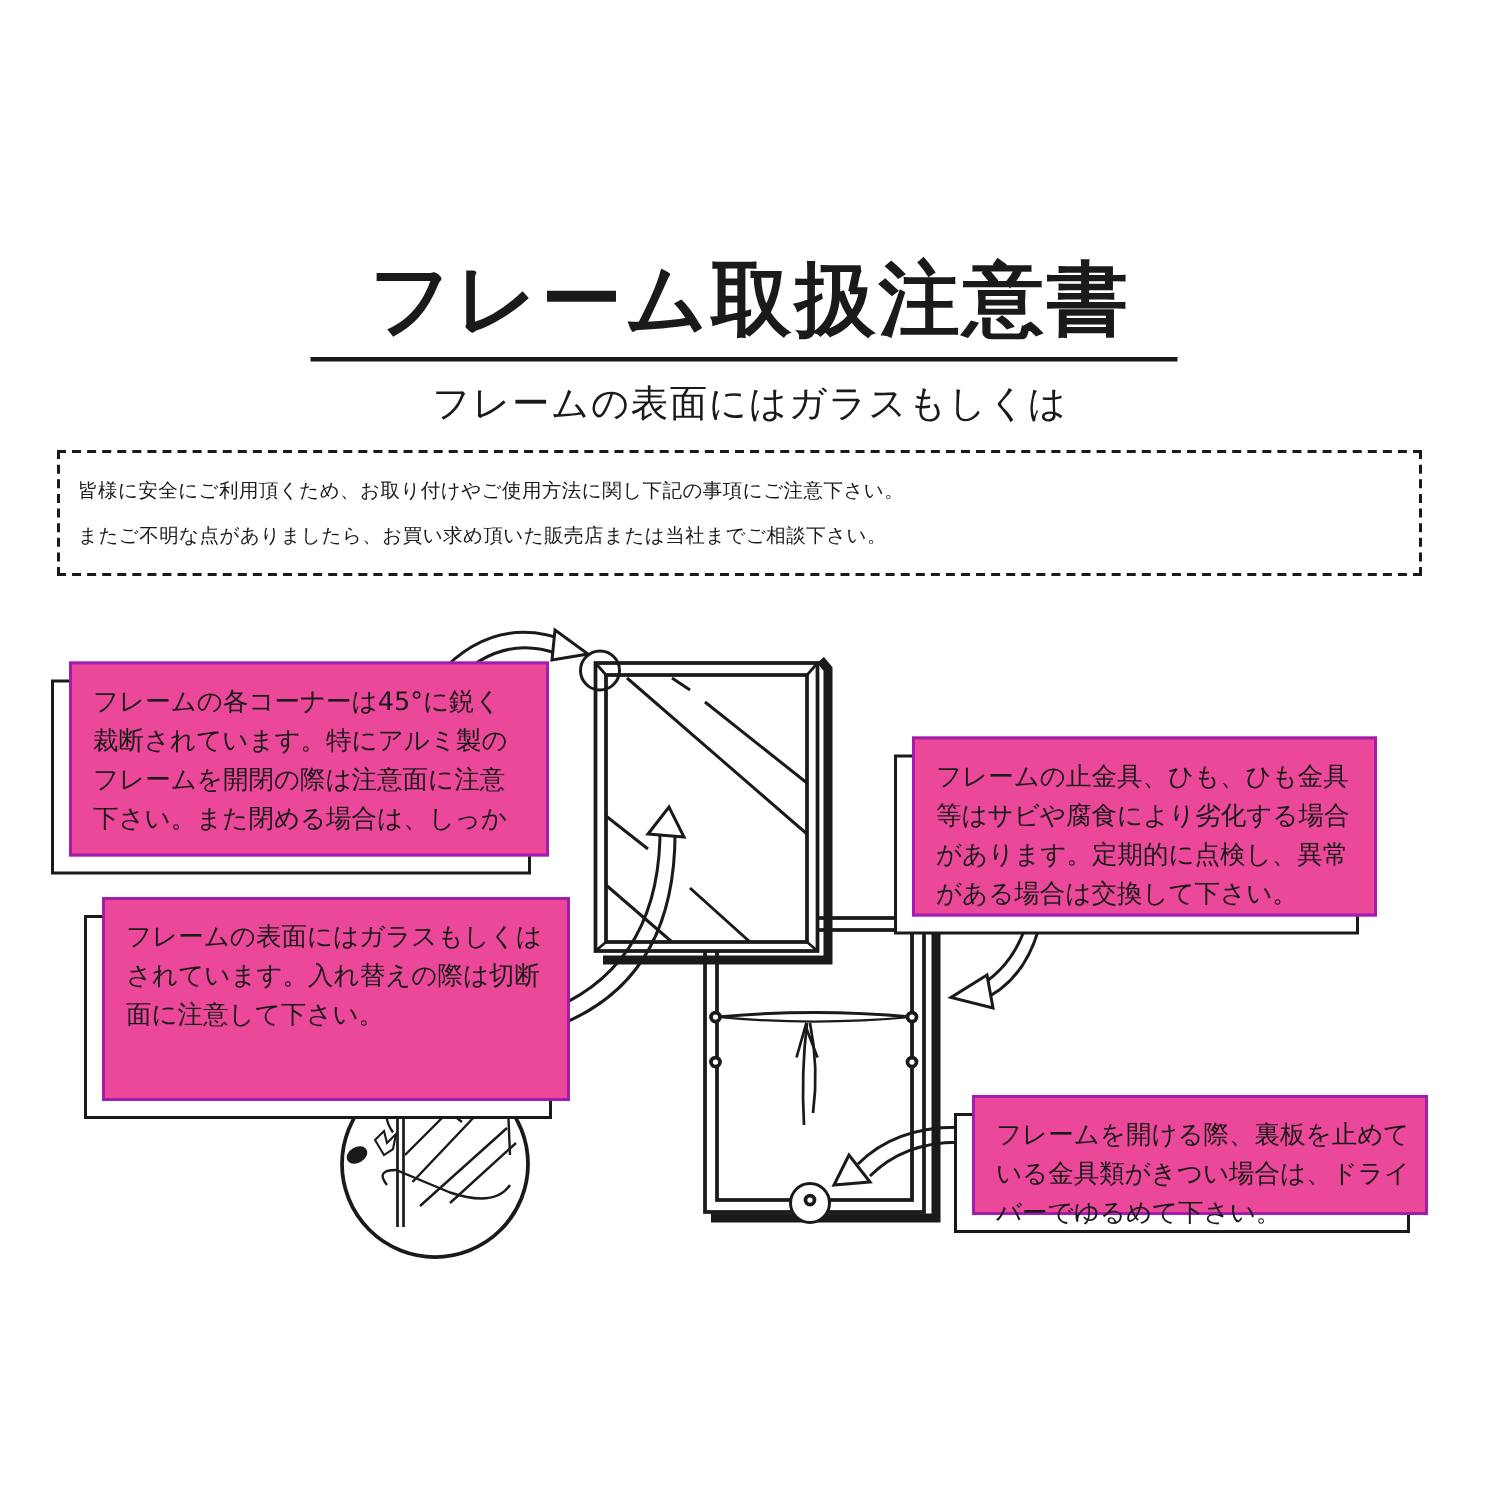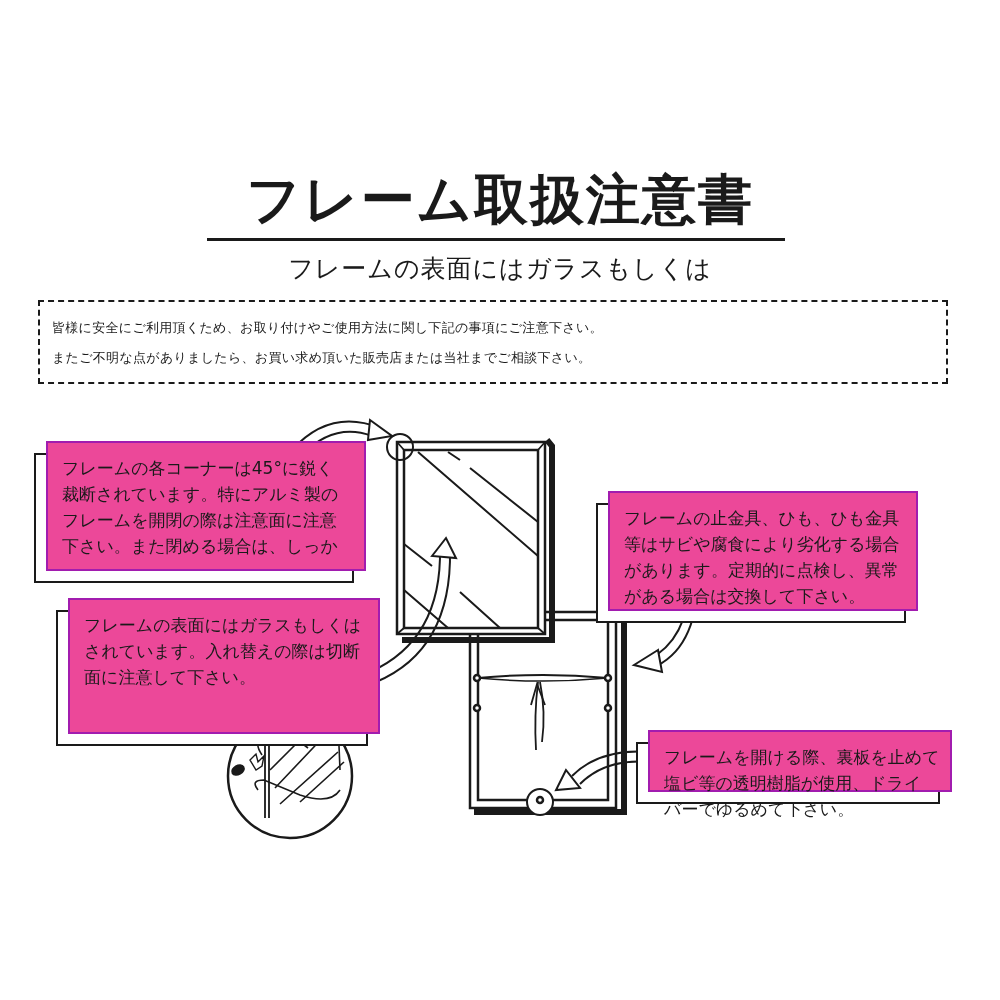--- a/index.html
+++ b/index.html
@@ -130,19 +130,19 @@
 
 <div class="abs callout" style="left:608px; top:473px; width:310px; height:120px;margin-top:18px;">
   <div class="callout-text" id="c-hardware">
       <span class="l"><span>フレームの止金具、ひも、ひも金具</span></span>
       <span class="l"><span>等はサビや腐食により劣化する場合</span></span>
       <span class="l"><span>があります。</span><span class="u">定期的に点検し、異常</span></span>
       <span class="l"><span class="u">がある場合は交換</span><span>して下さい。</span></span>
     </div>
 </div>
 
-<div class="abs callout" style="left:648px; top:730px; width:304px; height:62px;">
+<div class="abs callout" style="left:648px; top:730px; width:304px; height:80px;">
   <div class="callout-text" id="c-backboard">
       <span class="l"><span>フレームを開ける際、裏板を止めて</span></span>
-      <span class="l"><span>塩ビ等の透明樹脂が使用、ドライ</span></span>
+      <span class="l"><span>いる金具類がきつい場合は、ドライ</span></span>
       <span class="l"><span>バーでゆるめて下さい。</span></span>
     </div>
 </div>
 
 </body></html>

